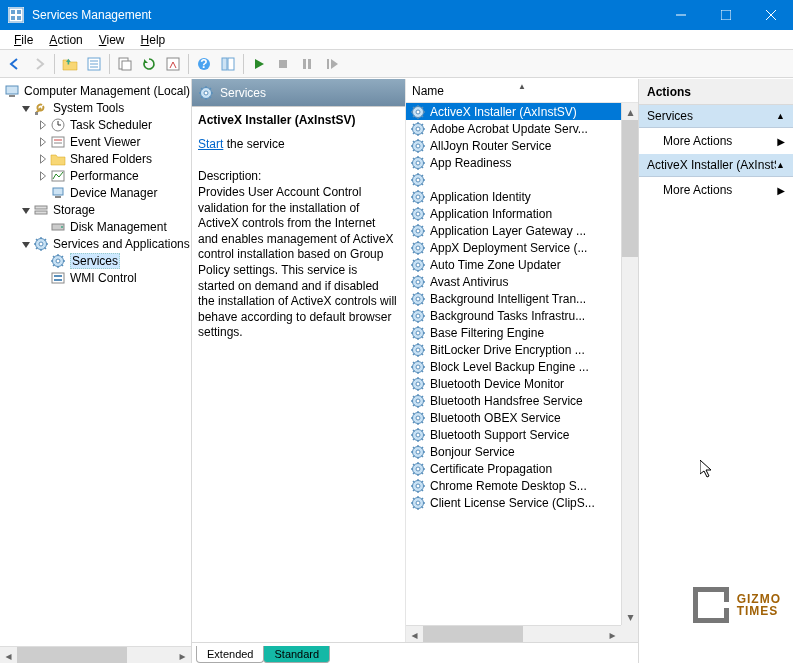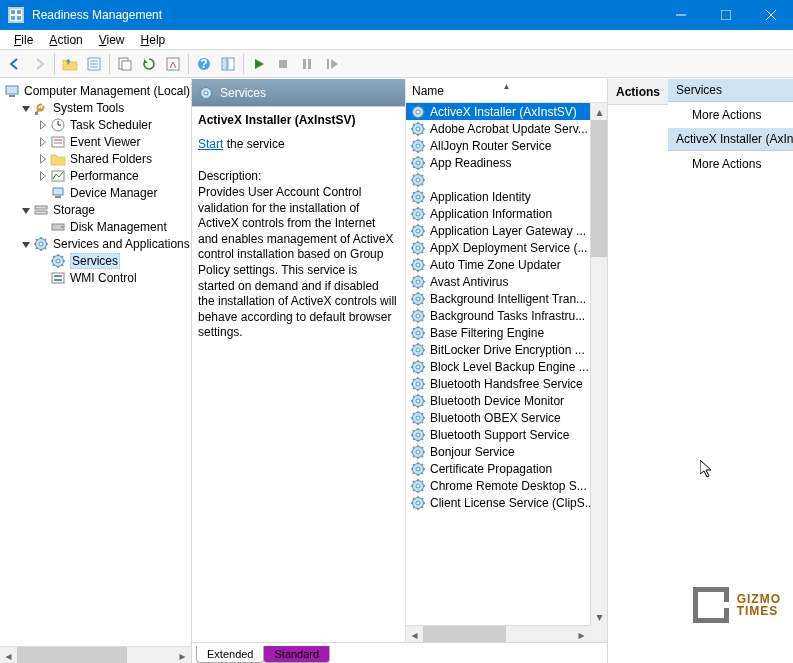--- a/index.html
+++ b/index.html
@@ -58,25 +58,25 @@
 .list-col .sort { position: absolute; left: 50%; top: -2px; transform: translateX(-50%); font-size: 8px; color: #555; }
 .list-body { flex: 1; overflow: hidden; position: relative; }
 .list-row { height: 17px; display: flex; align-items: center; padding-left: 4px; white-space: nowrap; }
 .list-row .gear { margin-right: 4px; flex-shrink: 0; }
 .list-row.selected { background: #0078d7; color: #fff; }
 .list-scroll-v { position: absolute; right: 0; top: 0; bottom: 17px; width: 17px; background: #f0f0f0; border-left: 1px solid #ddd; display: flex; flex-direction: column; }
 .list-scroll-h { position: absolute; left:0; right:17px; bottom:0; height:17px; background:#f0f0f0; border-top:1px solid #ddd; display:flex; }
 .list-corner { position:absolute; right:0; bottom:0; width:17px; height:17px; background:#f0f0f0; }
 
 .tabs { height: 21px; display: flex; align-items: flex-end; padding-left: 4px; border-top: 1px solid #d9d9d9; background: #fff; }
-.tab { padding: 2px 10px; border: 1px solid #aaa; border-top: none; border-radius: 0 0 4px 4px; margin-right: -1px; background: #a21caf; font-size: 11px; }
+.tab { padding: 2px 10px; border: 1px solid #aaa; border-top: none; border-radius: 0 0 4px 4px; margin-right: -1px; background: #14b8a6; font-size: 11px; }
 .tab.active { background: #fff; position: relative; }
 
 
-.actionspanel { width: 185px; display: flex; }
+.actionspanel { width: 154px; display: flex; flex-direction: column; }
 .actions-header { height: 26px; background: #f0f0f0; border-bottom: 1px solid #d9d9d9; display: flex; align-items: center; padding: 0 8px; font-weight: bold; }
 .actions-body { flex: 1; background: #fff; }
 .action-section { background: #cde3f4; padding: 4px 8px; border-bottom: 1px solid #bcd; display: flex; justify-content: space-between; align-items: center; }
 .action-section .caret { font-size: 9px; }
 .action-item { padding: 6px 8px 6px 24px; display: flex; justify-content: space-between; align-items: center; }
 .action-item .arrow { font-size: 10px; }
 
 
 .gear-icon { width: 16px; height: 16px; }
 
@@ -127,21 +127,21 @@
 <div class="titlebar">
   <span class="icon">
     <svg width="16" height="16">
         <rect x="1" y="1" width="14" height="14" fill="#fff" stroke="#6aa3d3"></rect>
         <rect x="3" y="3" width="4" height="4" fill="#6aa3d3"></rect>
         <rect x="9" y="3" width="4" height="4" fill="#6aa3d3"></rect>
         <rect x="3" y="9" width="4" height="4" fill="#6aa3d3"></rect>
         <rect x="9" y="9" width="4" height="4" fill="#6aa3d3"></rect>
       </svg>
   </span>
-  <span class="title">Readiness Management</span>
+  <span class="title">Services Management</span>
   <div class="winbtns">
     <div class="winbtn">
         <svg width="10" height="10">
           <line x1="0" y1="5" x2="10" y2="5" stroke="#fff"></line>
         </svg>
       </div>
     <div class="winbtn">
         <svg width="10" height="10">
           <rect x="0" y="0" width="10" height="10" fill="none" stroke="#fff"></rect>
         </svg>
@@ -521,27 +521,27 @@
               <div class="list-row">
                 <svg class="gear-icon gear" viewBox="0 0 16 16">
                   <use href="#gear"></use>
                 </svg>
                 <span>Block Level Backup Engine ...</span>
               </div>
               <div class="list-row">
                 <svg class="gear-icon gear" viewBox="0 0 16 16">
                   <use href="#gear"></use>
                 </svg>
+                <span>Bluetooth Device Monitor</span>
+              </div>
+              <div class="list-row">
+                <svg class="gear-icon gear" viewBox="0 0 16 16">
+                  <use href="#gear"></use>
+                </svg>
                 <span>Bluetooth Handsfree Service</span>
-              </div>
-              <div class="list-row">
-                <svg class="gear-icon gear" viewBox="0 0 16 16">
-                  <use href="#gear"></use>
-                </svg>
-                <span>Bluetooth Device Monitor</span>
               </div>
               <div class="list-row">
                 <svg class="gear-icon gear" viewBox="0 0 16 16">
                   <use href="#gear"></use>
                 </svg>
                 <span>Bluetooth OBEX Service</span>
               </div>
               <div class="list-row">
                 <svg class="gear-icon gear" viewBox="0 0 16 16">
                   <use href="#gear"></use>

